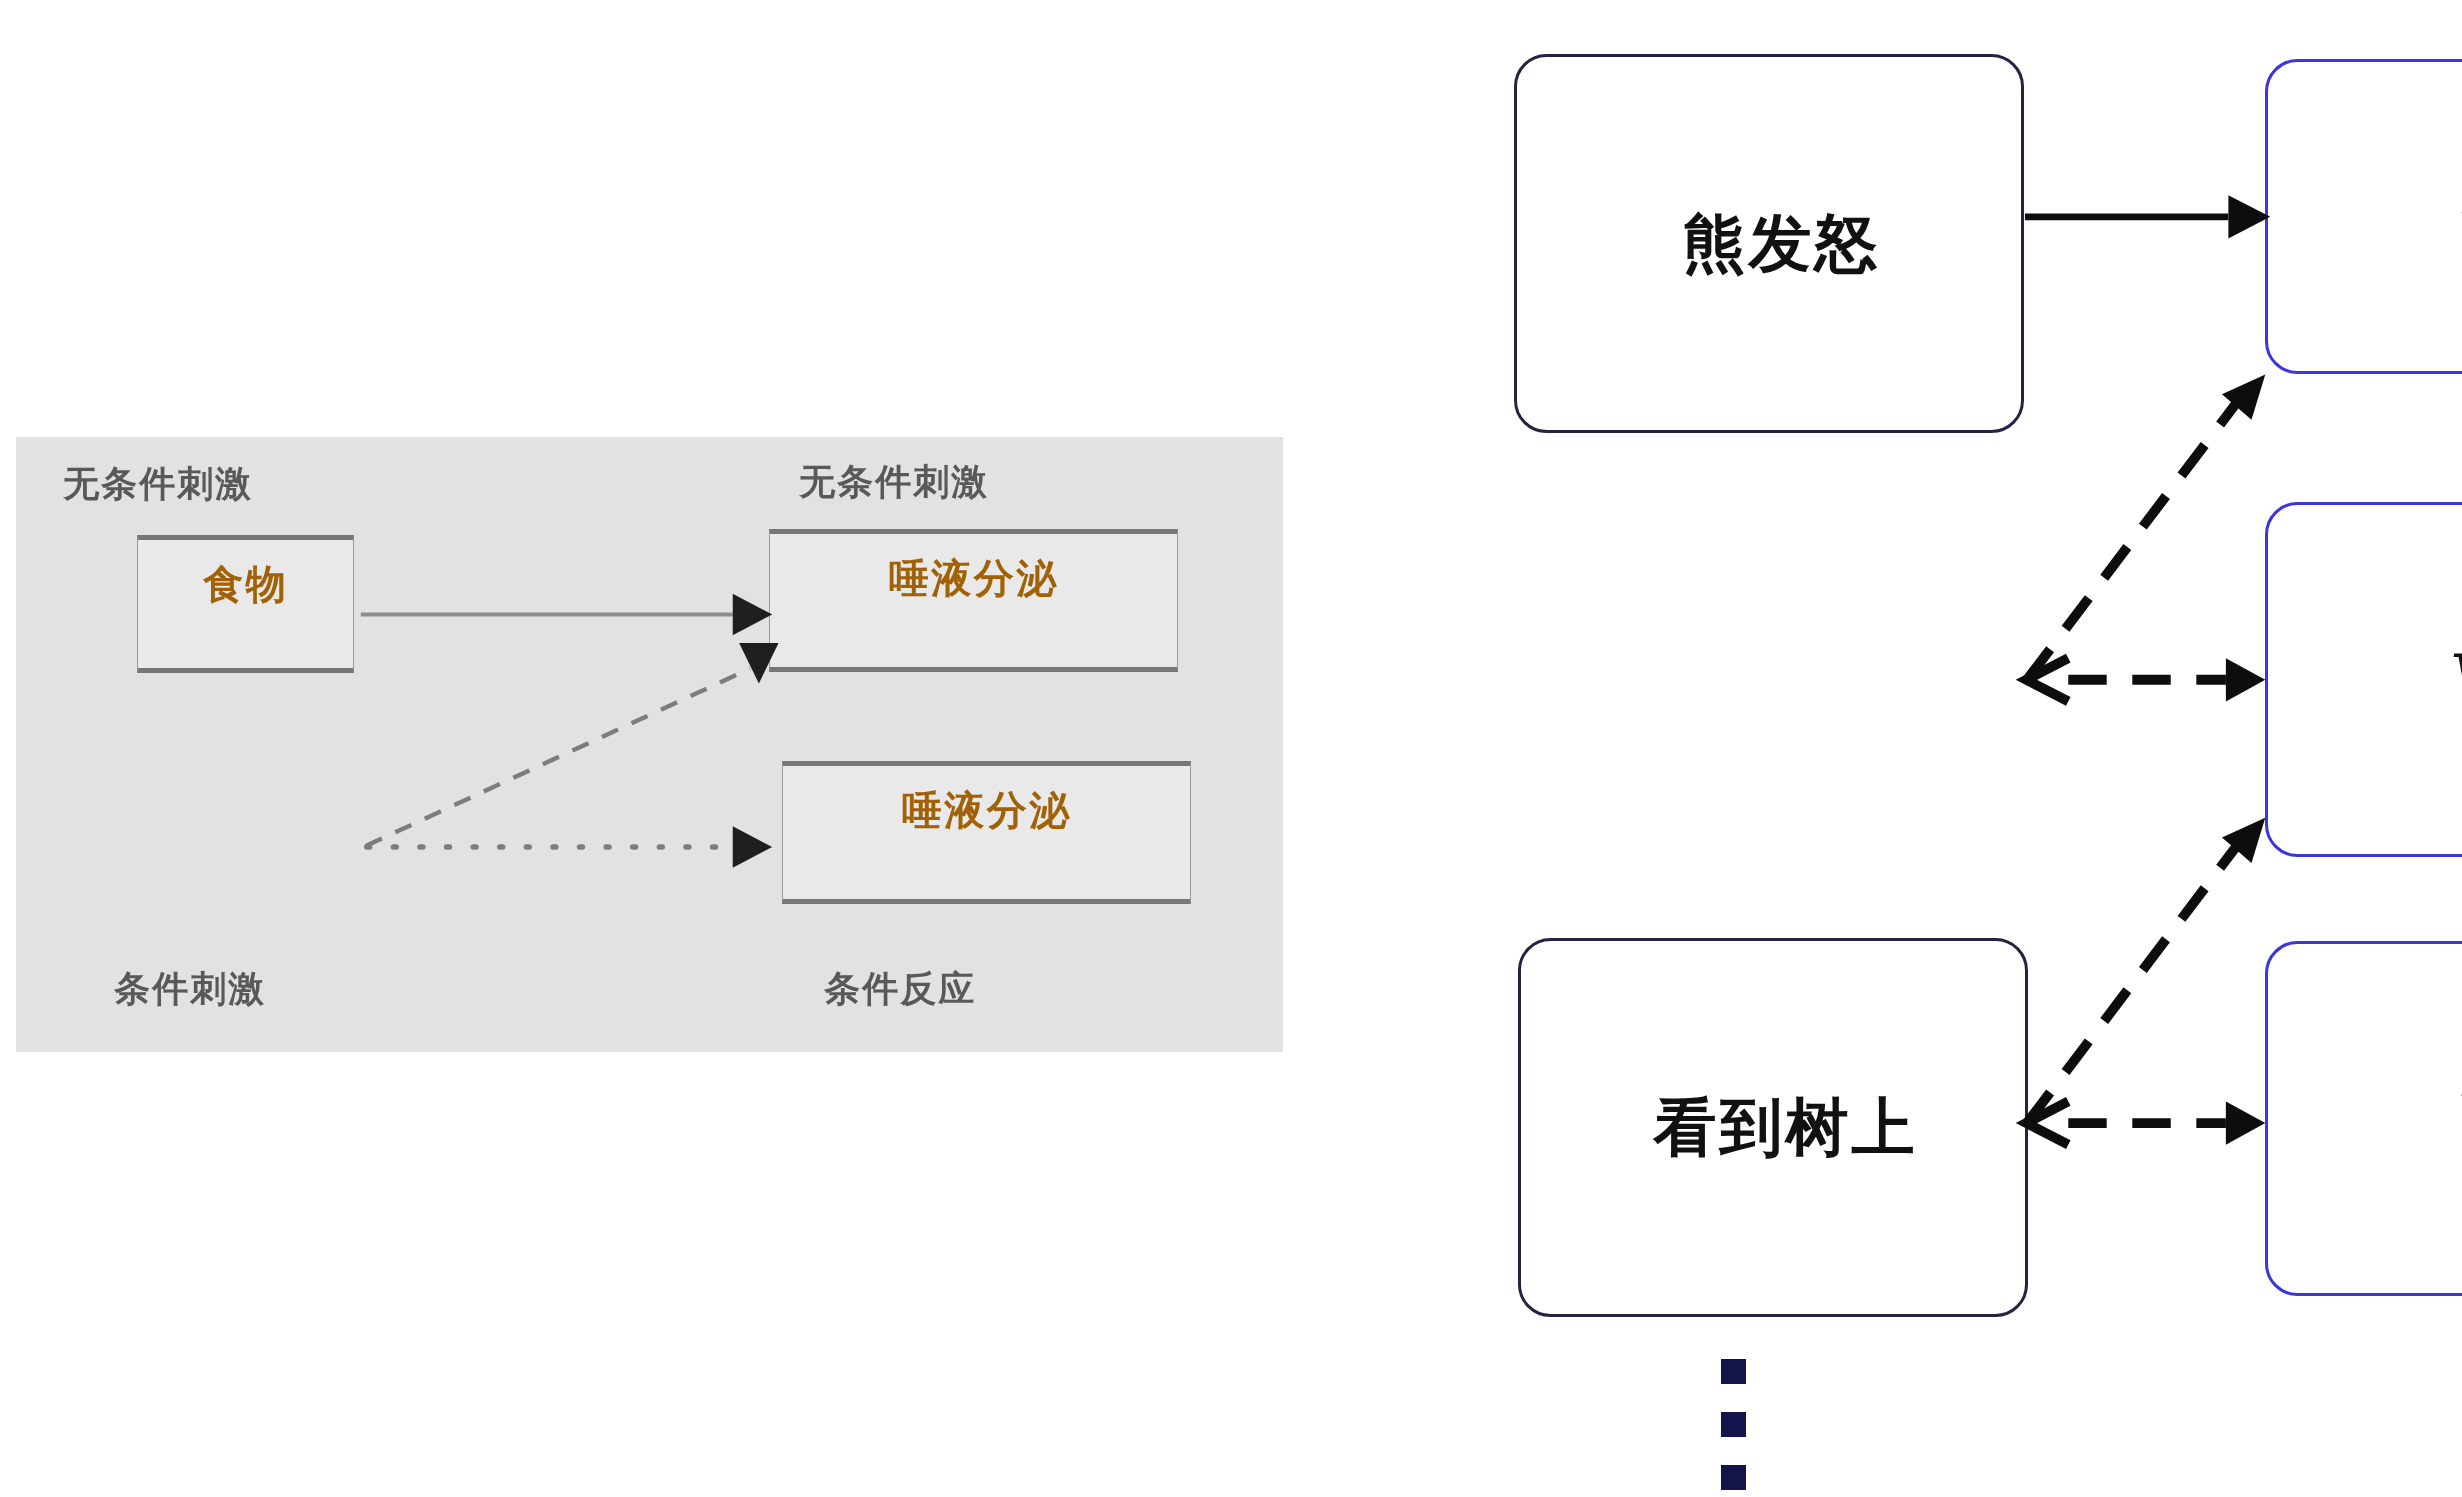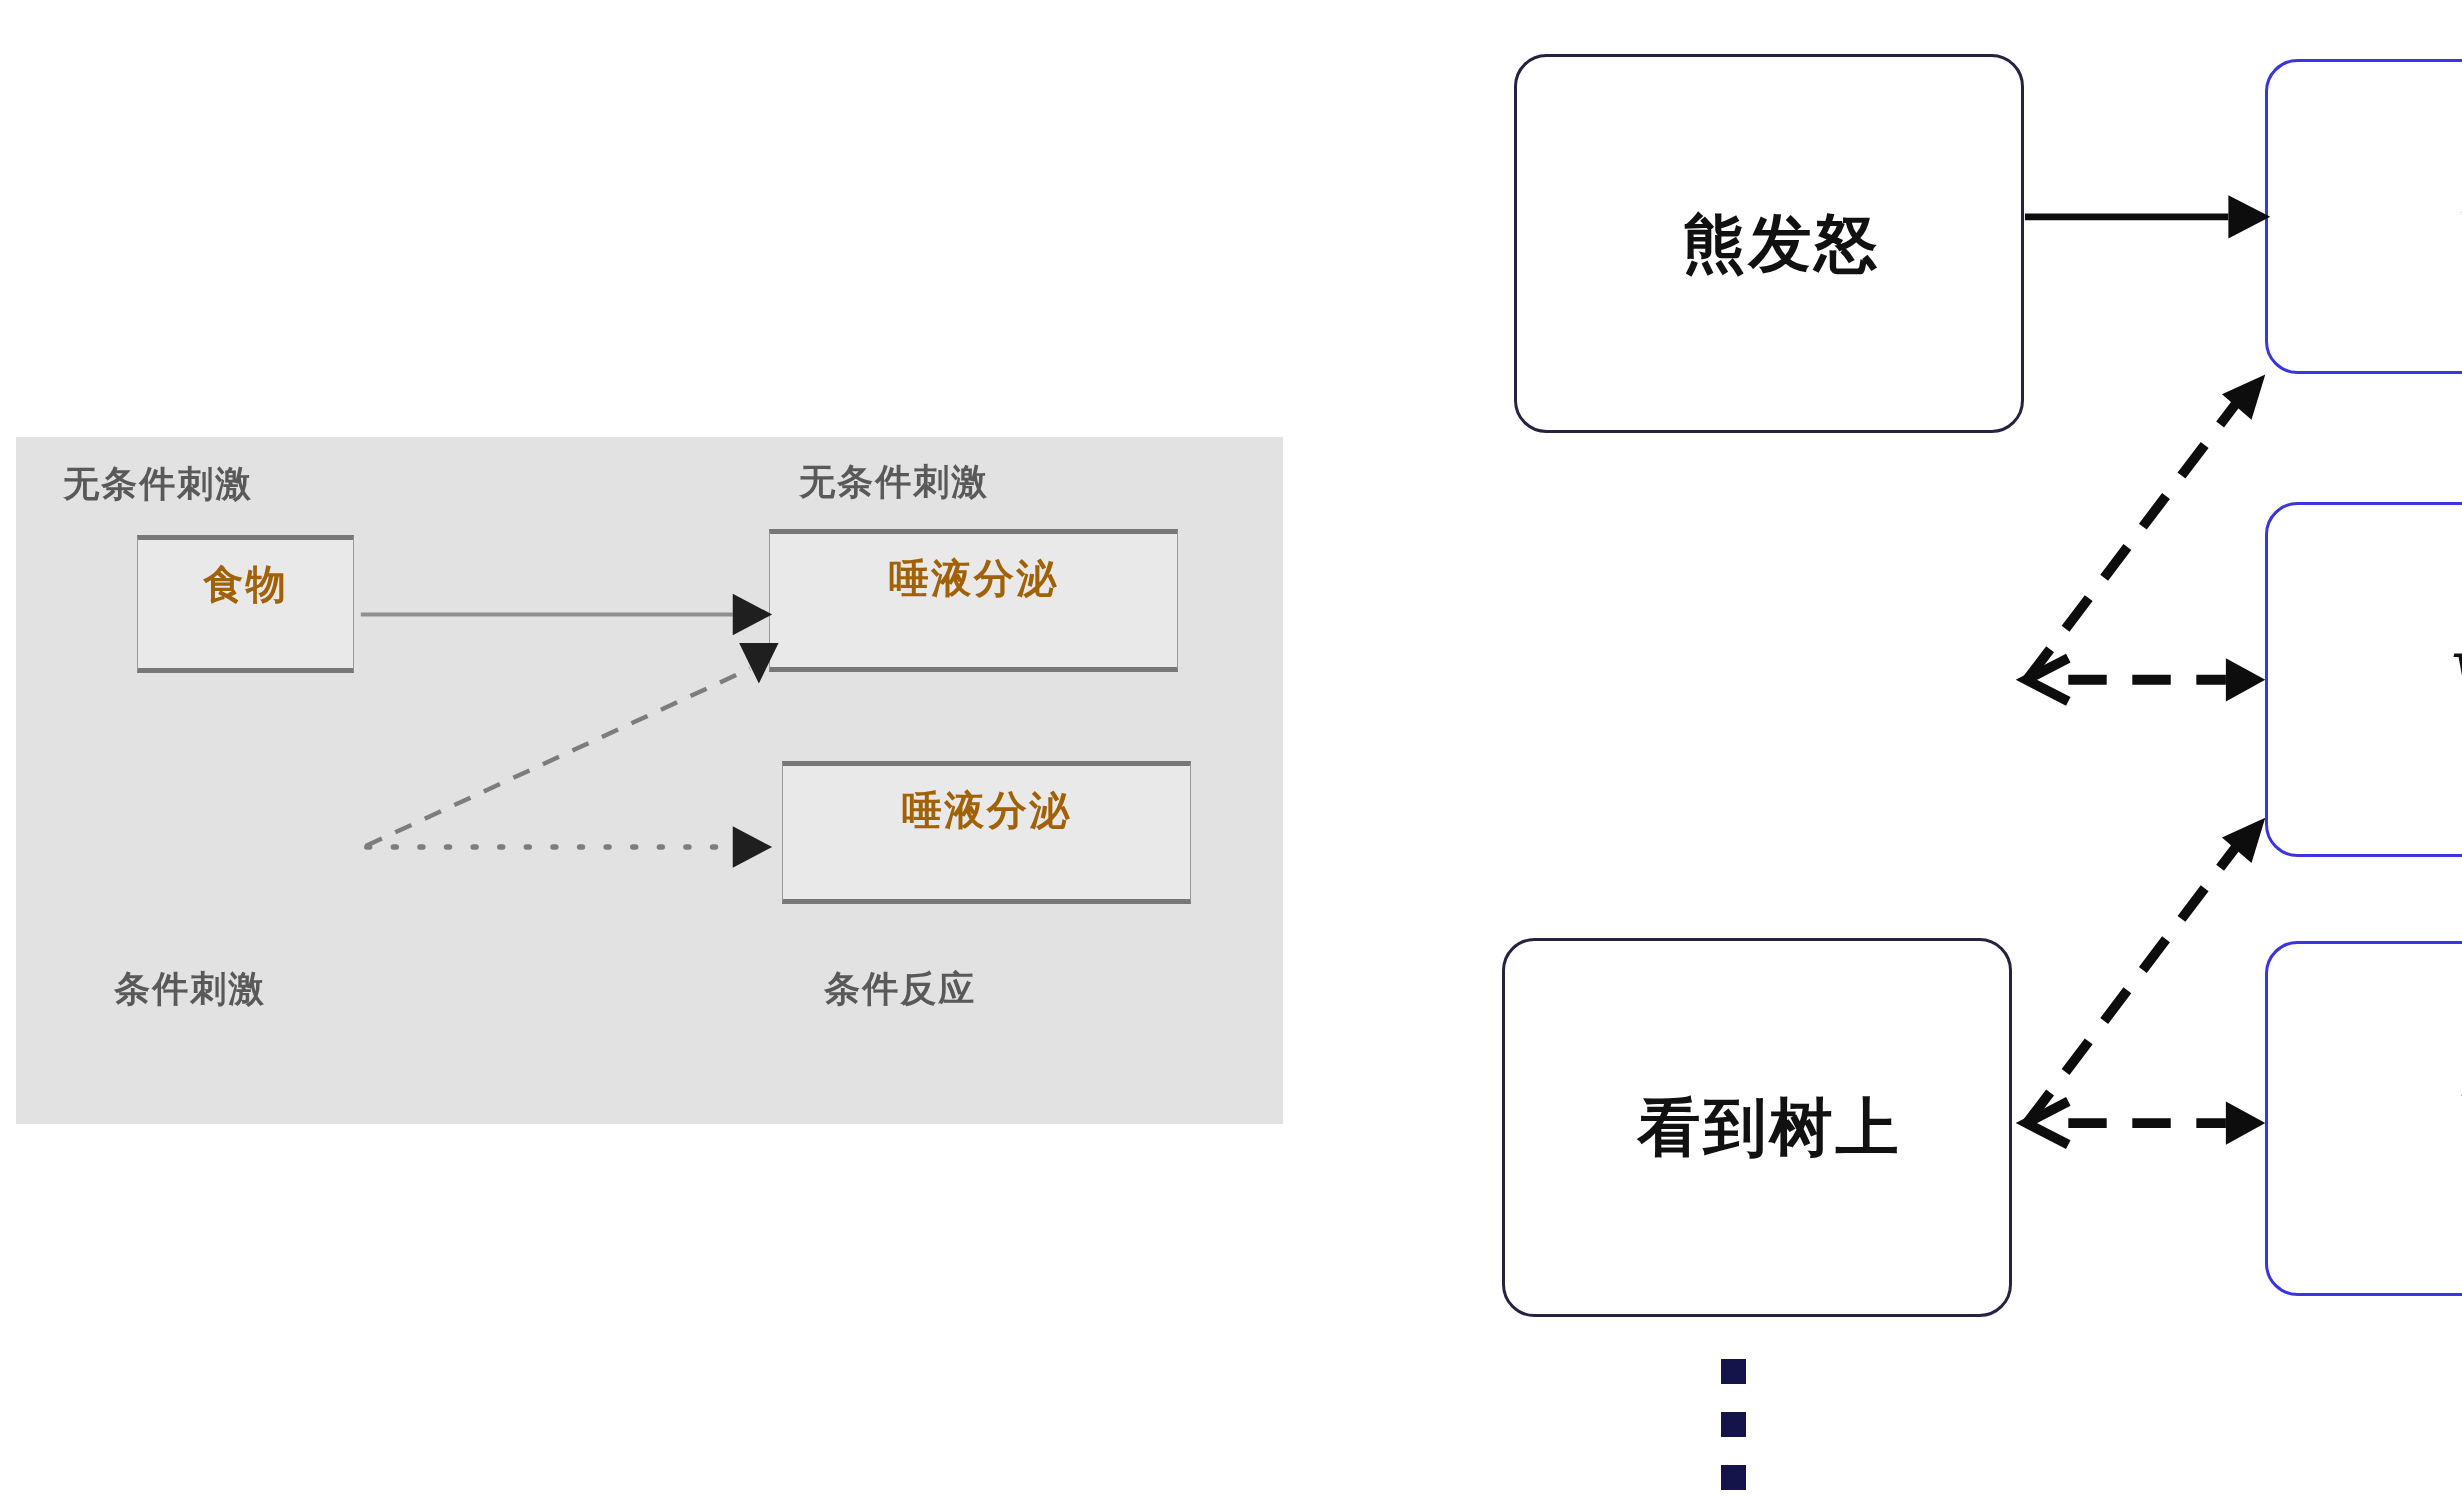--- a/index.html
+++ b/index.html
@@ -14,21 +14,21 @@
     overflow: hidden;
     font-family: "Liberation Sans", "DejaVu Sans", sans-serif;
   }
 
   
   #pavlov-panel {
     position: absolute;
     left: 16.3px;
     top: 437px;
     width: 1267px;
-    height: 687px;
+    height: 615px;
     background: #e2e2e2;
   }
   .pv-caption {
     position: absolute;
     font-size: 36px;
     color: #595959;
     font-weight: 700;
     letter-spacing: 2px;
     white-space: nowrap;
     font-family: "DejaVu Sans", "Liberation Sans", sans-serif;
@@ -103,21 +103,21 @@
   .rl-label-math {
     font-size: 69px;
     color: #111111;
     font-style: italic;
     font-family: "DejaVu Serif", "Liberation Serif", serif;
     letter-spacing: 0.5px;
   }
 
   #rl-box-anger  { left: 86px;  top: 54px;  width: 510px; height: 379px; }
   #rl-box-see    { left: 86px;  top: 497px; width: 510px; height: 364px; }
-  #rl-box-claw   { left: 74px;  top: 938px; width: 510px; height: 379px; }
+  #rl-box-claw   { left: 90px;  top: 938px; width: 510px; height: 379px; }
   #rl-box-reward { left: 837px; top: 59px;  width: 502px; height: 315px; }
   #rl-box-vsp    { left: 837px; top: 502px; width: 502px; height: 355px; }
   #rl-box-vs     { left: 837px; top: 941px; width: 502px; height: 355px; }
 
   #rl-svg { position: absolute; left: 0; top: 0; width: 1878px; height: 1498px; }
 
   .dots-col { position: absolute; display: flex; flex-direction: column; gap: 28.6px; }
   .dots-col i { display: block; width: 24.6px; height: 24.6px; }
   #dots-left  { left: 293px;  top: 1359px; }
   #dots-left  i { background: #14144a; }

